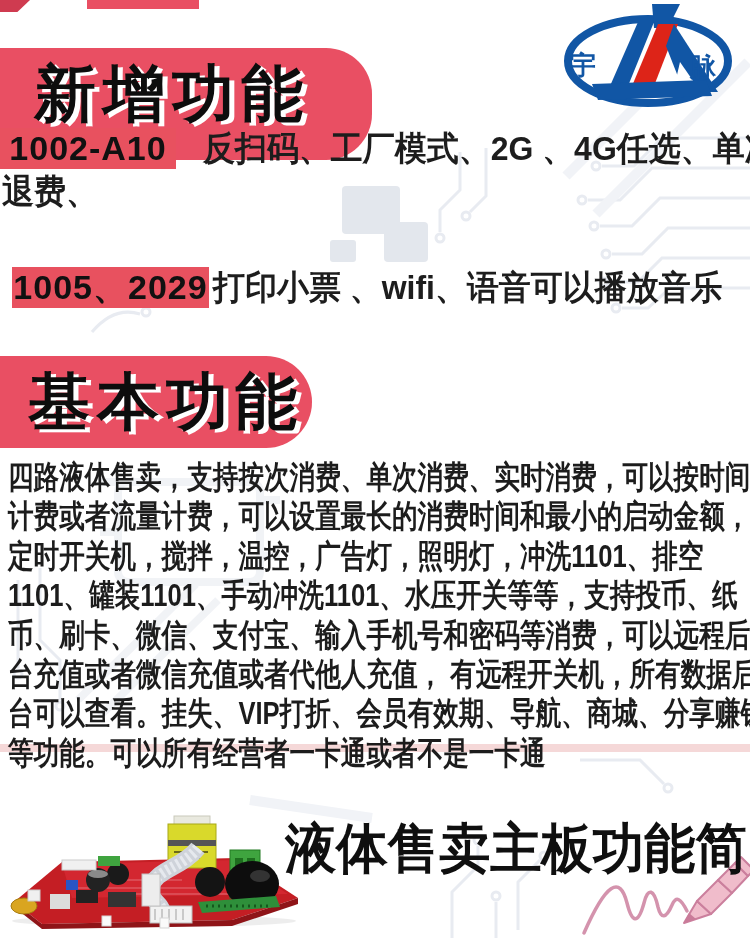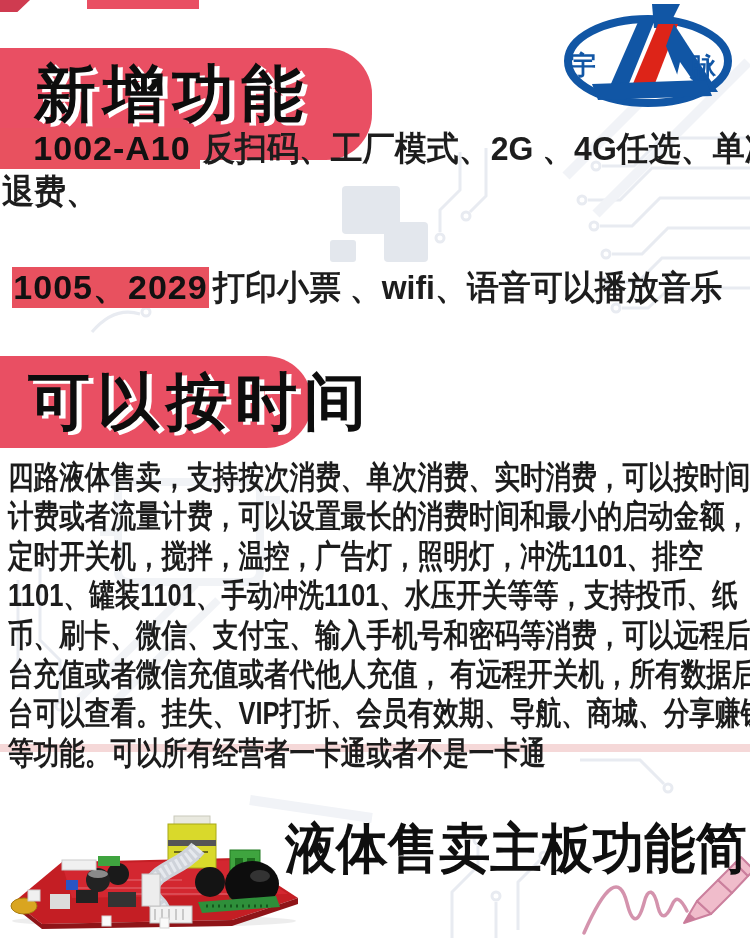--- a/index.html
+++ b/index.html
@@ -26,21 +26,21 @@
   }
   #banner-new .banner-text{padding-left:34px;}
   #banner-basic .banner-text{padding-left:28px;}
 
   
   .row-label{
     background:#e8515f;color:#111;font-weight:700;font-size:34px;
     line-height:41px;height:41px;text-align:center;z-index:3;white-space:nowrap;
     letter-spacing:1px;
   }
-  #row1-label{left:0;top:128px;width:176px;padding-left:24px;}
+  #row1-label{left:0;top:128px;width:176px;}
   #row2-label{left:12px;top:267px;width:197px;}
   .row-text{
     font-size:34px;font-weight:600;color:#1d1d1d;white-space:nowrap;
     line-height:42px;height:42px;z-index:3;
     transform:scaleX(.94);transform-origin:0 0;
   }
   #row1-line1{left:203px;top:127px;}
   #row1-line2{left:2px;top:170px;}
   #row2-line1{left:213px;top:266px;}
 
@@ -142,21 +142,21 @@
   </svg>
 
   <div id="row1-label" class="abs row-label">1002-A10</div>
   <div id="row1-line1" class="abs row-text">反扫码、工厂模式、2G 、4G任选、单次</div>
   <div id="row1-line2" class="abs row-text">退费、</div>
 
   <div id="row2-label" class="abs row-label">1005、2029</div>
   <div id="row2-line1" class="abs row-text">打印小票 、wifi、语音可以播放音乐</div>
 
   <div id="banner-basic" class="abs banner">
-    <span class="banner-text">可以按时间</span>
+    <span class="banner-text">基本功能</span>
   </div>
 
   <div id="pink-band" class="abs"></div>
 
   <div id="para" class="abs">
     <div class="para-line">四路液体售卖，支持按次消费、单次消费、实时消费，可以按时间</div>
     <div class="para-line">计费或者流量计费，可以设置最长的消费时间和最小的启动金额，</div>
     <div class="para-line">定时开关机，搅拌，温控，广告灯，照明灯，冲洗1101、排空</div>
     <div class="para-line">1101、罐装1101、手动冲洗1101、水压开关等等，支持投币、纸</div>
     <div class="para-line">币、刷卡、微信、支付宝、输入手机号和密码等消费，可以远程后</div>

